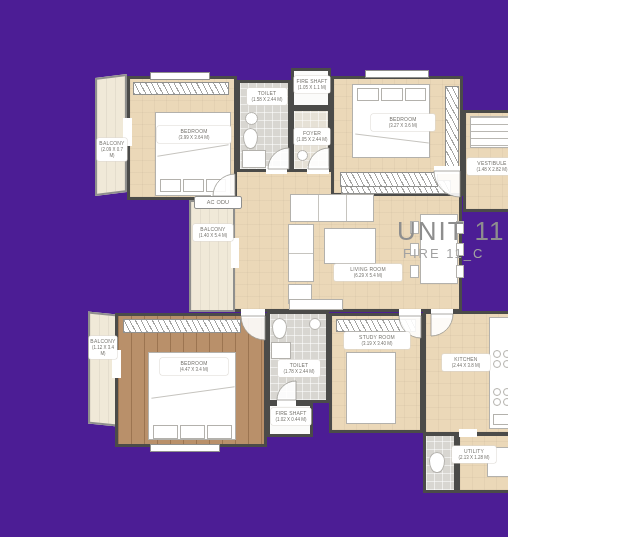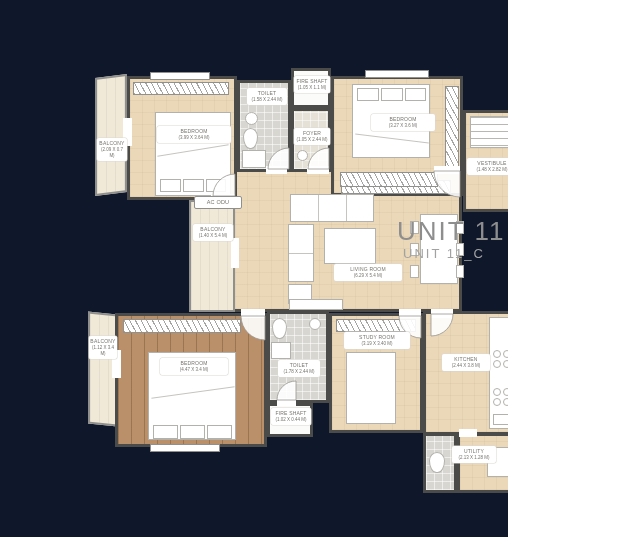--- a/index.html
+++ b/index.html
@@ -1,16 +1,16 @@
 <!DOCTYPE html>
 <html><head>
 <meta charset="utf-8">
 <style>
   html,body{margin:0;padding:0;background:#fff;}
-  .canvas{position:relative;width:508px;height:537px;background:#0f172a;overflow:hidden;
+  .canvas{position:relative;width:508px;height:537px;background:#4c1d95;overflow:hidden;
           font-family:"Liberation Sans",sans-serif;}
   .room{position:absolute;box-sizing:border-box;border:3px solid #4b4b49;}
   .beige{background-color:#ebd8b8;
     background-image:repeating-linear-gradient(0deg,rgba(0,0,0,.03) 0 1px,transparent 1px 12px),
                      repeating-linear-gradient(90deg,rgba(0,0,0,.03) 0 1px,transparent 1px 12px);}
   .wood{background-color:#b9906a;
     background-image:repeating-linear-gradient(90deg,rgba(80,45,15,.28) 0 1px,transparent 1px 13px);}
   .tile{background-color:#d8d6d1;
     background-image:repeating-linear-gradient(0deg,rgba(255,255,255,.55) 0 1px,transparent 1px 8px),
                      repeating-linear-gradient(90deg,rgba(255,255,255,.55) 0 1px,transparent 1px 8px);}
@@ -234,15 +234,15 @@
   <div class="rlabel" style="left:442px;top:354px;width:46px;">
     <span class="rname">KITCHEN</span>
     <span class="rdims">(2.44 X 3.8 M)</span>
   </div>
   <div class="rlabel" style="left:452px;top:446px;width:42px;">
     <span class="rname">UTILITY</span>
     <span class="rdims">(2.13 X 1.28 M)</span>
   </div>
 
   <div class="ttl" style="left:397px;top:216px;">UNIT 11</div>
-  <div class="sub" style="left:403px;top:246px;">UNIT 11_C</div>
+  <div class="sub" style="left:403px;top:246px;">FIRE 11_C</div>
 
 </div>
 
 </body></html>

